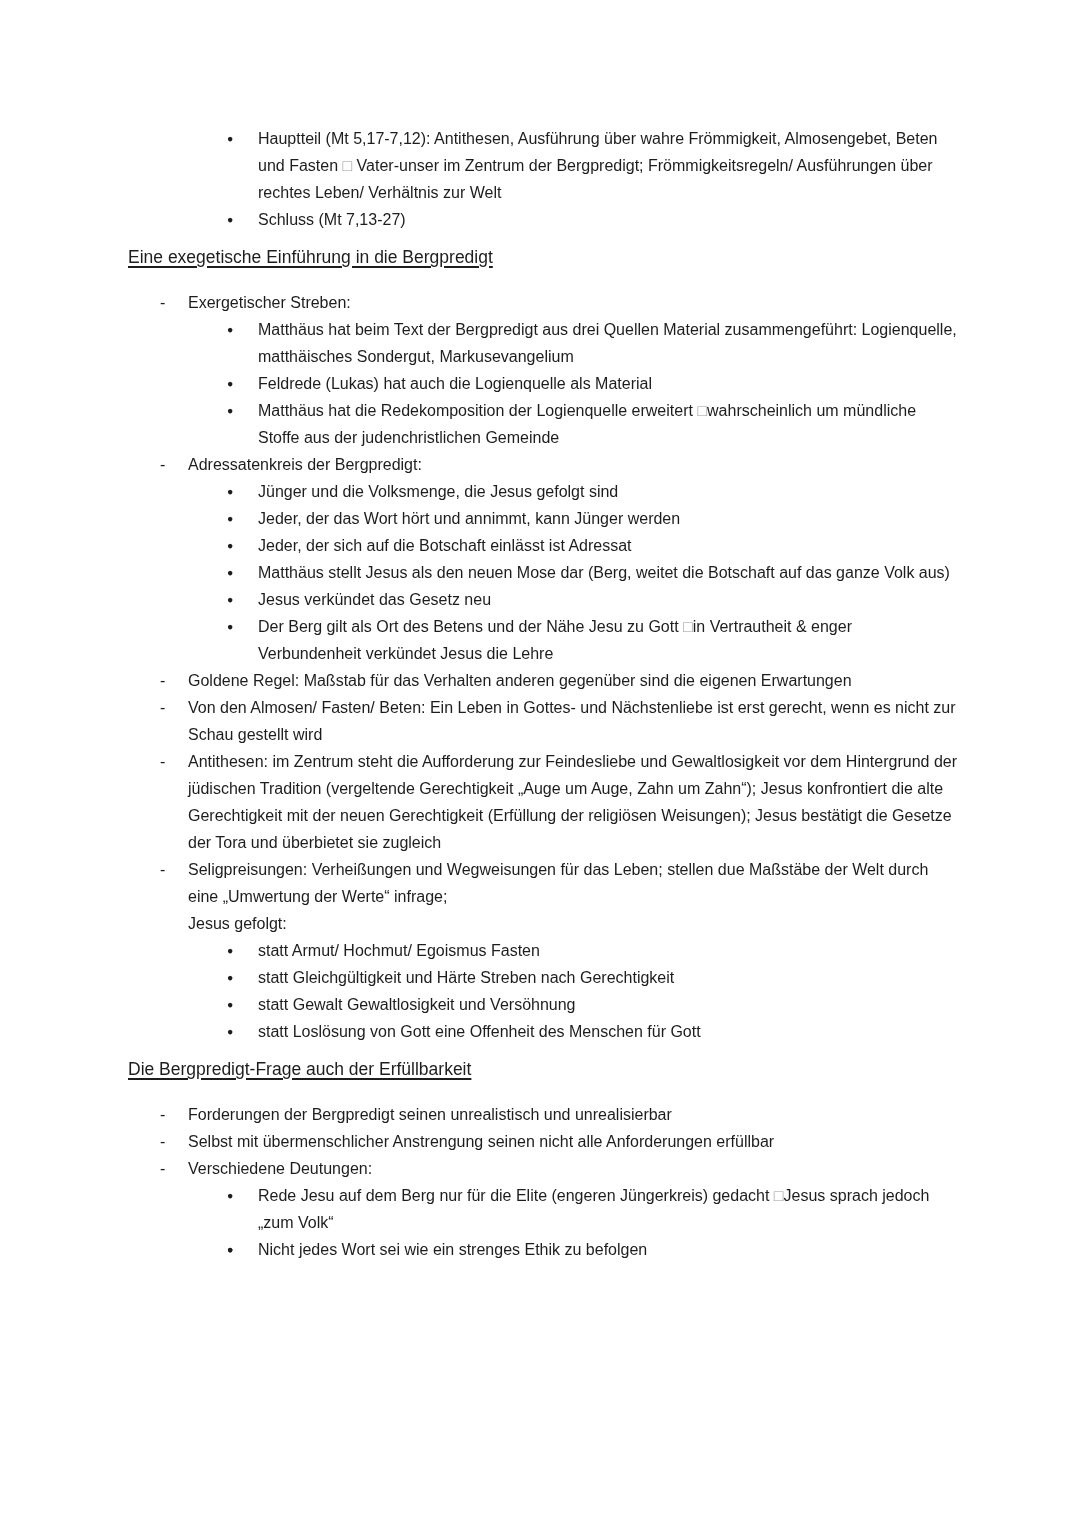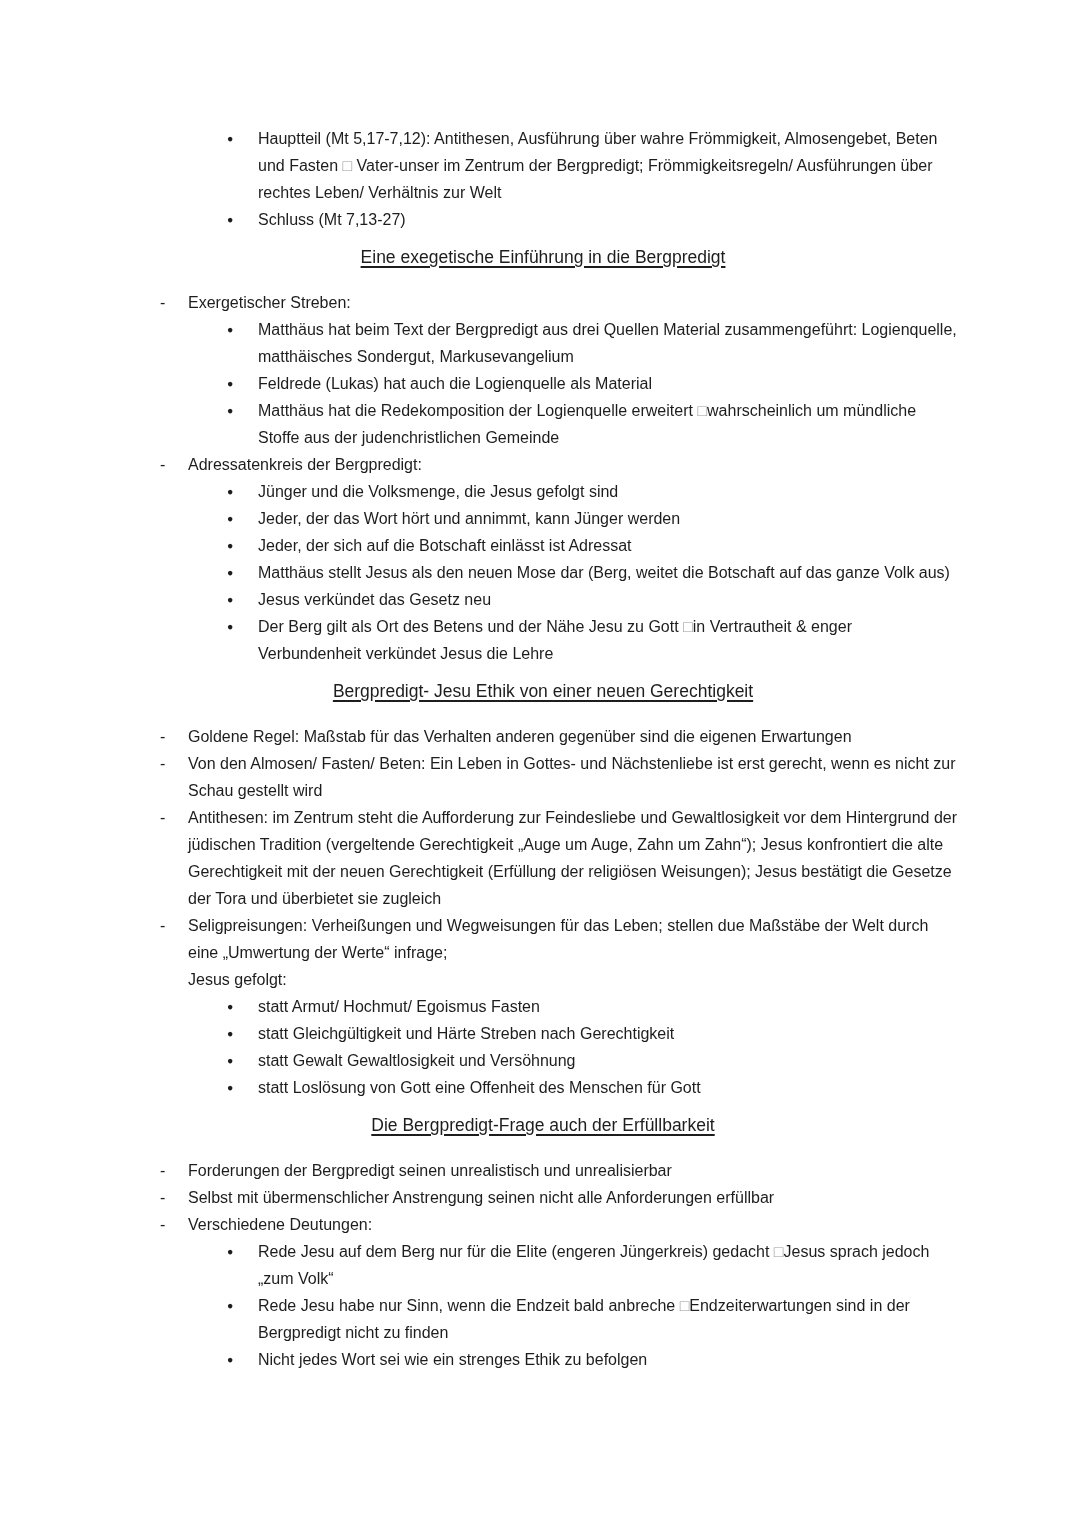--- a/index.html
+++ b/index.html
@@ -21,21 +21,20 @@
   }
   h2.heading {
     font-size: 17.5px;
     line-height: 30px;
     font-weight: 400;
     color: #1d1d1d;
     margin: 9px 0 17px 0;
     text-decoration: underline;
     text-underline-offset: 3px;
     text-decoration-thickness: 1.5px;
-    text-align: center;
   }
   .list { margin: 0; padding: 0; }
   .li { position: relative; }
   .li.dash { padding-left: 60px; }
   .li.dash > .m { position: absolute; left: 32px; top: 0; }
   .li.bullet { padding-left: 130px; }
   .li.bullet > .m {
     position: absolute; left: 99px; top: 0;
     font-size: 10.5px; line-height: 27px;
   }
@@ -99,21 +98,20 @@
     <div class="li bullet">
       <span class="m">●</span>
       <span class="t">Jesus verkündet das Gesetz neu</span>
     </div>
     <div class="li bullet">
       <span class="m">●</span>
       <span class="t">Der Berg gilt als Ort des Betens und der Nähe Jesu zu Gott <span class="tofu">□</span>in Vertrautheit &amp; enger Verbundenheit verkündet Jesus die Lehre</span>
     </div>
   </div>
 
-  <h2 class="heading">Bergpredigt- Jesu Ethik von einer neuen Gerechtigkeit</h2>
   <div class="list">
     <div class="li dash">
       <span class="m">-</span>
       <span class="t">Goldene Regel: Maßstab für das Verhalten anderen gegenüber sind die eigenen Erwartungen</span>
     </div>
     <div class="li dash">
       <span class="m">-</span>
       <span class="t">Von den Almosen/ Fasten/ Beten: Ein Leben in Gottes- und Nächstenliebe ist erst gerecht, wenn es nicht zur Schau gestellt wird</span>
     </div>
     <div class="li dash">
@@ -156,21 +154,20 @@
     <div class="li dash">
       <span class="m">-</span>
       <span class="t">Verschiedene Deutungen:</span>
     </div>
     <div class="li bullet">
       <span class="m">●</span>
       <span class="t">Rede Jesu auf dem Berg nur für die Elite (engeren Jüngerkreis) gedacht <span class="tofu">□</span>Jesus sprach jedoch „zum Volk“</span>
     </div>
     <div class="li bullet">
       <span class="m">●</span>
-      <span class="t">Rede Jesu habe nur Sinn, wenn die Endzeit bald anbreche <span class="tofu">□</span>Endzeiterwartungen sind in der Bergpredigt nicht zu finden</span>
     </div>
     <div class="li bullet">
       <span class="m">●</span>
       <span class="t">Nicht jedes Wort sei wie ein strenges Ethik zu befolgen</span>
     </div>
   </div>
 
 </div>
 
 </body></html>

